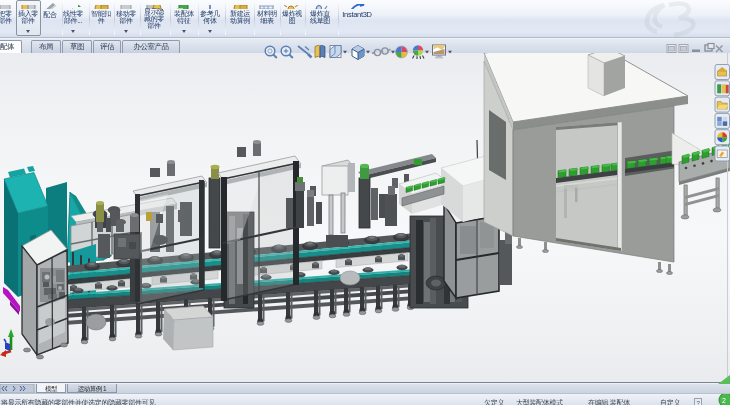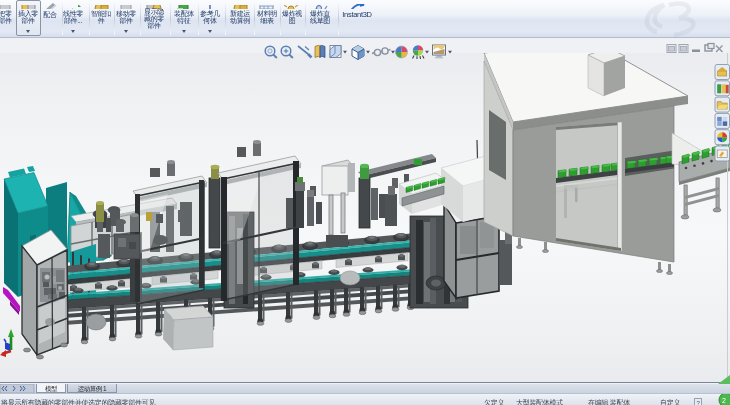--- a/index.html
+++ b/index.html
@@ -134,20 +134,27 @@
 <div class="ric" style="left:348px;width:18px"><svg width="18" height="10">
           <path d="M2,8 C6,1 12,-1 16,1 l-3,-3 M16,1 l-4,1" stroke="#2A6AC8" stroke-width="1.8" fill="none"></path>
         </svg></div>
 <div class="rlbl" style="left:336.0px;width:42px;top:11.0px;font-size:7.5px;">Instant3D</div>
       <svg width="80" height="38" style="position:absolute;left:625px;top:0" viewBox="0 0 80 38">
 <g opacity="0.13" fill="none" stroke="#8C96A8" stroke-width="4.5">
 <path d="M32,32 c-15,-3 -14,-21 7,-27 c-11,8 -13,18 -2,22"></path>
 <path d="M44,5 c21,-6 27,7 10,13 c19,-1 21,13 -5,17"></path>
 </g>
       </svg>
+    </div>
+<div id="tabrow">
+      <div class="tab act" style="left:-8px;width:30px">配体</div>
+<div class="tab" style="left:31px;width:30px">布局</div>
+<div class="tab" style="left:62px;width:30px">草图</div>
+<div class="tab" style="left:93px;width:28px">评估</div>
+<div class="tab" style="left:122px;width:58px">办公室产品</div>
     </div>
 <div id="vp">
 <svg width="730" height="330" viewBox="0 53 730 330">
 <polygon points="46.0,188.0 67.0,182.0 67.0,262.0 46.0,268.0" fill="#0C7E80"></polygon>
 <polygon points="70.0,192.0 104.0,260.0 67.0,262.0" fill="#16A8A6" stroke="#0A7476" stroke-width="0.8"></polygon>
 <polygon points="70.0,192.0 104.0,260.0 112.0,256.0 76.0,196.0" fill="#0E8B8B"></polygon>
 <polygon points="71.0,216.0 172.0,198.0 177.0,204.0 76.0,222.0" fill="#ECEEEE" stroke="#9AA0A2" stroke-width="0.6"></polygon>
 <polygon points="76.0,222.0 177.0,204.0 177.0,209.0 76.0,227.0" fill="#B8BCBE"></polygon>
 <polygon points="71.0,226.0 134.0,214.0 134.0,250.0 71.0,262.0" fill="#D2D5D5" stroke="#8E9294" stroke-width="0.8"></polygon>
 <line x1="92.0" y1="222.0" x2="92.0" y2="258.0" stroke="#6A6E70" stroke-width="1.4"></line>

